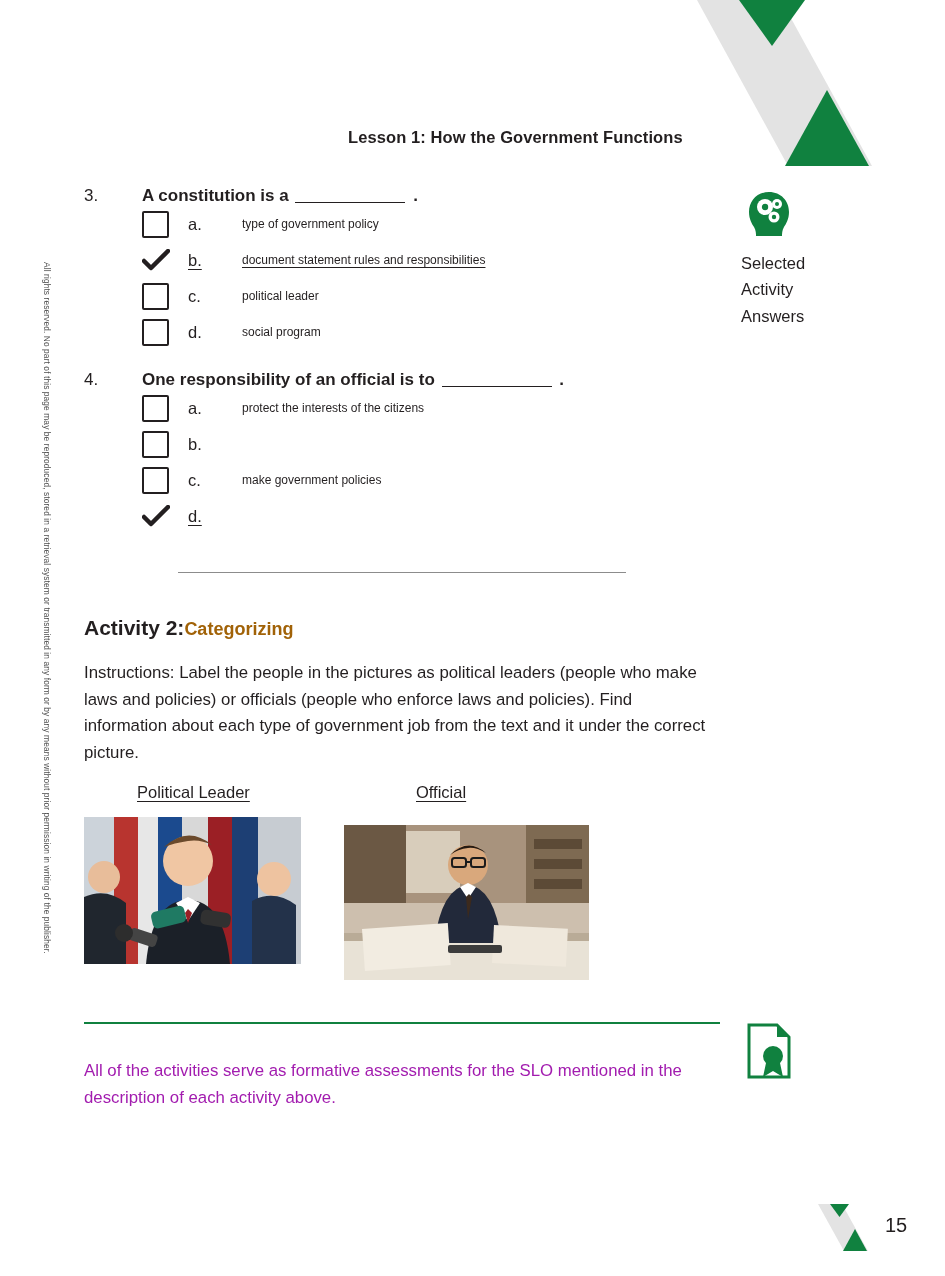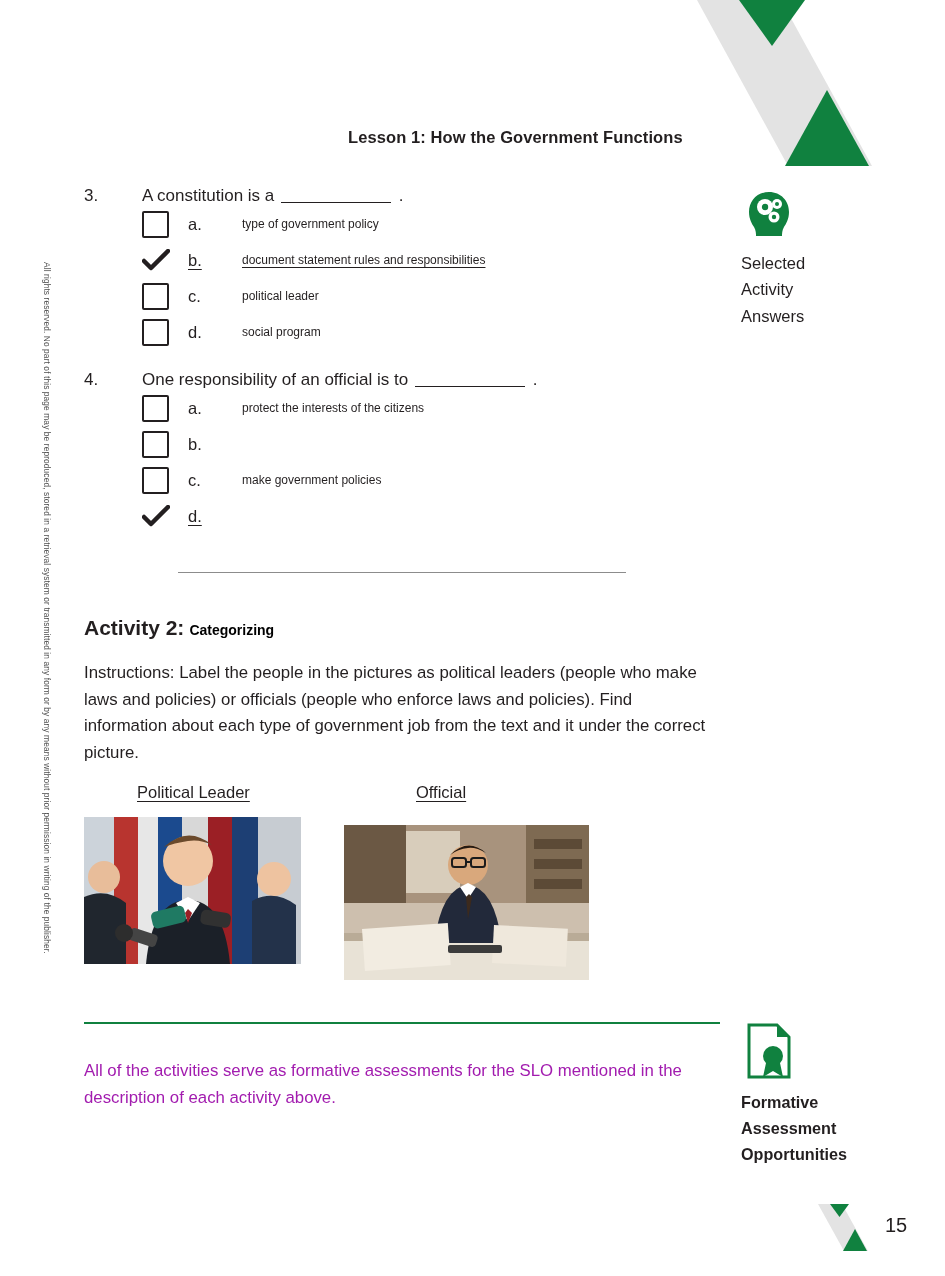--- a/index.html
+++ b/index.html
@@ -80,21 +80,21 @@
     left: 84px;
     width: 640px;
   }
   .q-head {
     display: flex;
     font-size: 17px;
     color: #231f20;
     line-height: 1.2;
   }
   .q-num { width: 58px; flex: none; }
-  .q-text { flex: 1; }
+  .q-text { flex: 1; font-weight: bold; }
   .blank-line {
     display: inline-block;
     border-bottom: 1.4px solid #231f20;
     width: 110px;
     height: 14px;
     margin: 0 3px -2px 2px;
   }
 
   .opt-row {
     display: flex;
@@ -162,24 +162,23 @@
   
   .activity-title {
     position: absolute;
     left: 84px;
     top: 616px;
     font-size: 21px;
     font-weight: bold;
     color: #231f20;
   }
   .activity-title .sub {
-    font-size: 14px;
+    font-size: 18px;
     font-weight: bold;
-    color: #000000;
-    margin-left: 5px;
+    color: #a16207;
   }
   .instructions {
     position: absolute;
     left: 84px;
     top: 660px;
     width: 632px;
     font-size: 16.8px;
     line-height: 1.58;
     color: #231f20;
   }
@@ -449,25 +448,20 @@
 
 <div class="callout-form">
   <div>
     <svg width="56" height="58" viewBox="0 0 56 58">
       <path d="M8 3 h28 l12 12 v40 H8 Z" fill="#ffffff" stroke="#10813f" stroke-width="3"></path>
       <path d="M36 3 v12 h12 Z" fill="#10813f"></path>
       <circle cx="32" cy="34" r="10" fill="#10813f"></circle>
       <path d="M25 41 l-3 14 l10 -6 l10 6 l-3 -14 Z" fill="#10813f"></path>
     </svg>
   </div>
-  <div class="label">
-    <div>Formative</div>
-    <div>Assessment</div>
-    <div>Opportunities</div>
-  </div>
 </div>
 
 <div class="footer-logo">
   <div class="gz"></div>
   <div class="gt"></div>
   <div class="gb"></div>
 </div>
 <div class="page-num">15</div>
 
 </body></html>

